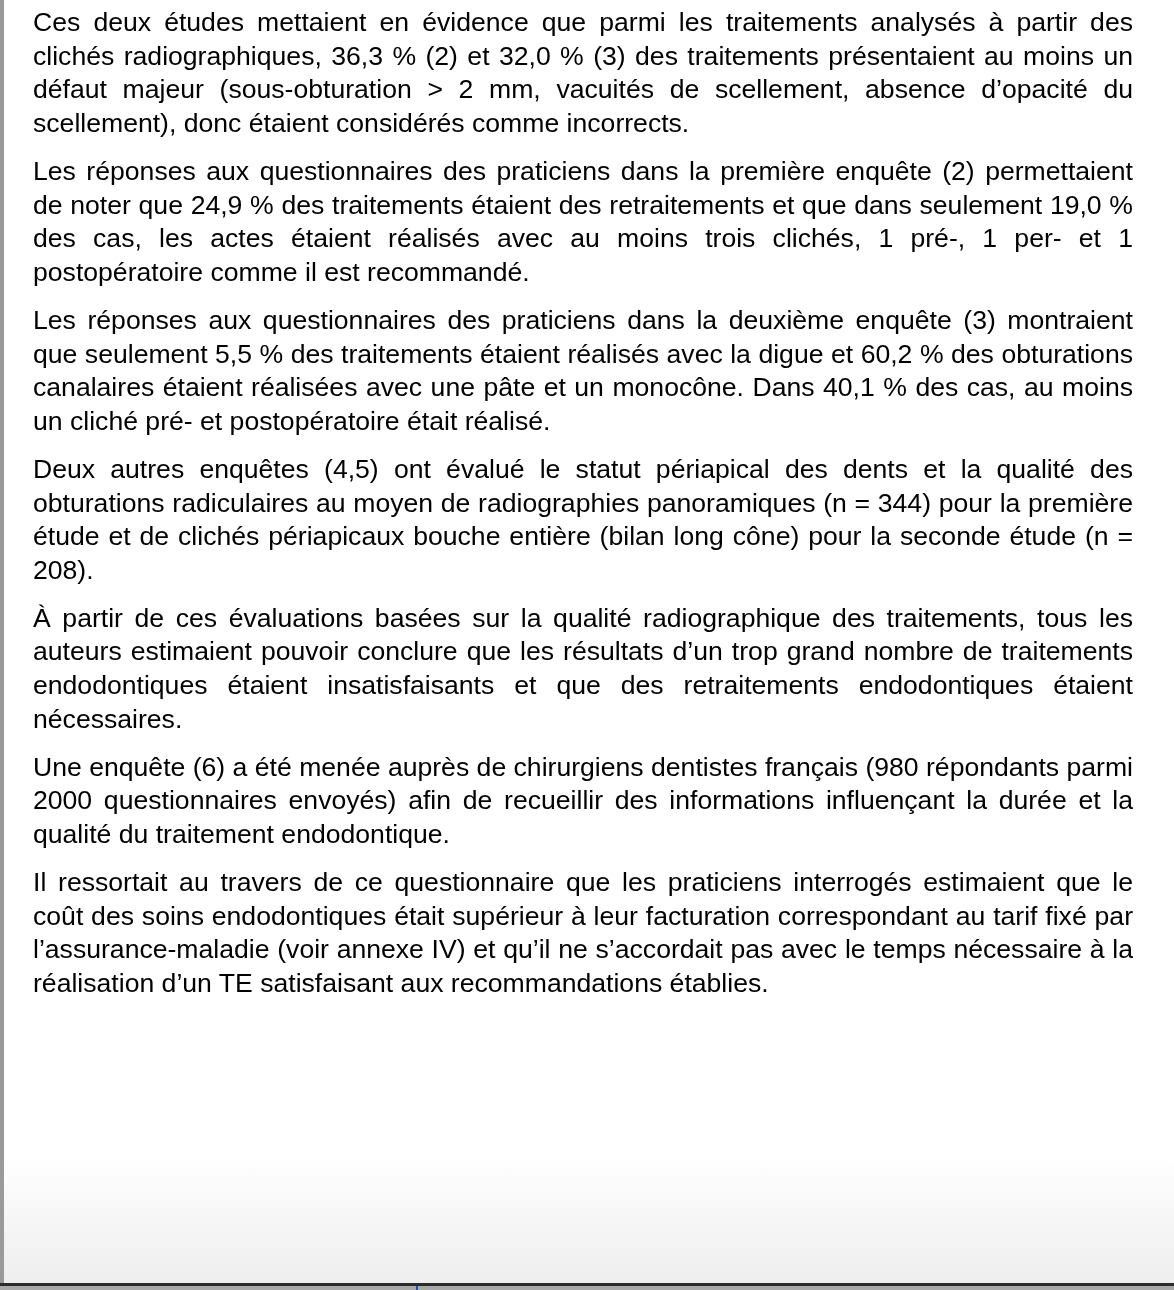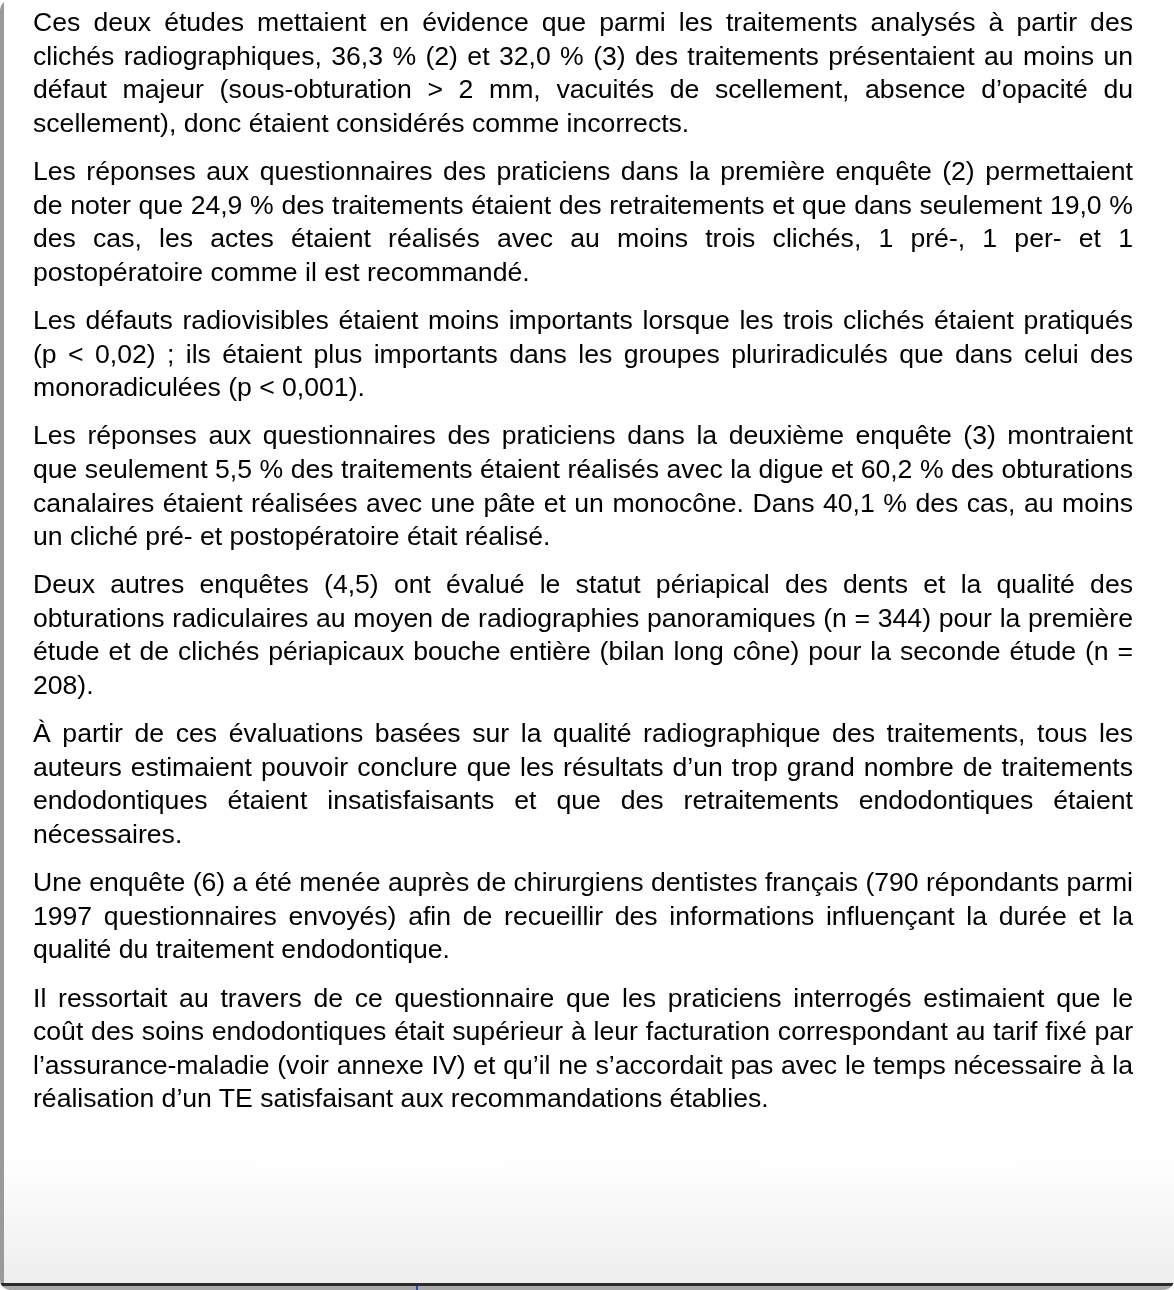--- a/index.html
+++ b/index.html
@@ -9,21 +9,20 @@
       height: 1290px;
       overflow: hidden;
       background: #ffffff;
     }
     .viewport {
       position: absolute;
       left: 0; top: 0;
       width: 1174px;
       height: 1290px;
       overflow: hidden;
-      border-radius: 10px;
     }
     .left-edge {
       position: absolute;
       left: 0; top: 0;
       width: 4px;
       height: 1283px;
       background: #9a9a9a;
     }
     .page {
       position: absolute;
@@ -71,25 +70,24 @@
 </head>
 <body>
 
 <div class="viewport">
   <div class="left-edge"></div>
 
   <div class="page">
     <div class="content">
       <p>Ces deux études mettaient en évidence que parmi les traitements analysés à partir des clichés radiographiques, 36,3 % (2) et 32,0 % (3) des traitements présentaient au moins un défaut majeur (sous-obturation &gt; 2 mm, vacuités de scellement, absence d’opacité du scellement), donc étaient considérés comme incorrects.</p>
       <p>Les réponses aux questionnaires des praticiens dans la première enquête (2) permettaient de noter que 24,9 % des traitements étaient des retraitements et que dans seulement 19,0 % des cas, les actes étaient réalisés avec au moins trois clichés, 1 pré-, 1 per- et 1 postopératoire comme il est recommandé.</p>
-      <p>Les défauts radiovisibles étaient moins importants lorsque les trois clichés étaient pratiqués (p &lt; 0,02) ; ils étaient plus importants dans les groupes pluriradiculés que dans celui des monoradiculées (p &lt; 0,001).</p>
       <p>Les réponses aux questionnaires des praticiens dans la deuxième enquête (3) montraient que seulement 5,5 % des traitements étaient réalisés avec la digue et 60,2 % des obturations canalaires étaient réalisées avec une pâte et un monocône. Dans 40,1 % des cas, au moins un cliché pré- et postopératoire était réalisé.</p>
       <p>Deux autres enquêtes (4,5) ont évalué le statut périapical des dents et la qualité des obturations radiculaires au moyen de radiographies panoramiques (n = 344) pour la première étude et de clichés périapicaux bouche entière (bilan long cône) pour la seconde étude (n = 208).</p>
       <p>À partir de ces évaluations basées sur la qualité radiographique des traitements, tous les auteurs estimaient pouvoir conclure que les résultats d’un trop grand nombre de traitements endodontiques étaient insatisfaisants et que des retraitements endodontiques étaient nécessaires.</p>
-      <p>Une enquête (6) a été menée auprès de chirurgiens dentistes français (790 répondants parmi 1997 questionnaires envoyés) afin de recueillir des informations influençant la durée et la qualité du traitement endodontique.</p>
+      <p>Une enquête (6) a été menée auprès de chirurgiens dentistes français (980 répondants parmi 2000 questionnaires envoyés) afin de recueillir des informations influençant la durée et la qualité du traitement endodontique.</p>
       <p>Il ressortait au travers de ce questionnaire que les praticiens interrogés estimaient que le coût des soins endodontiques était supérieur à leur facturation correspondant au tarif fixé par l’assurance-maladie (voir annexe IV) et qu’il ne s’accordait pas avec le temps nécessaire à la réalisation d’un TE satisfaisant aux recommandations établies.</p>
     </div>
   </div>
 
   <div class="bottom-border"></div>
   <div class="bottom-strip">
     <span class="caret"></span>
   </div>
 </div>
 

